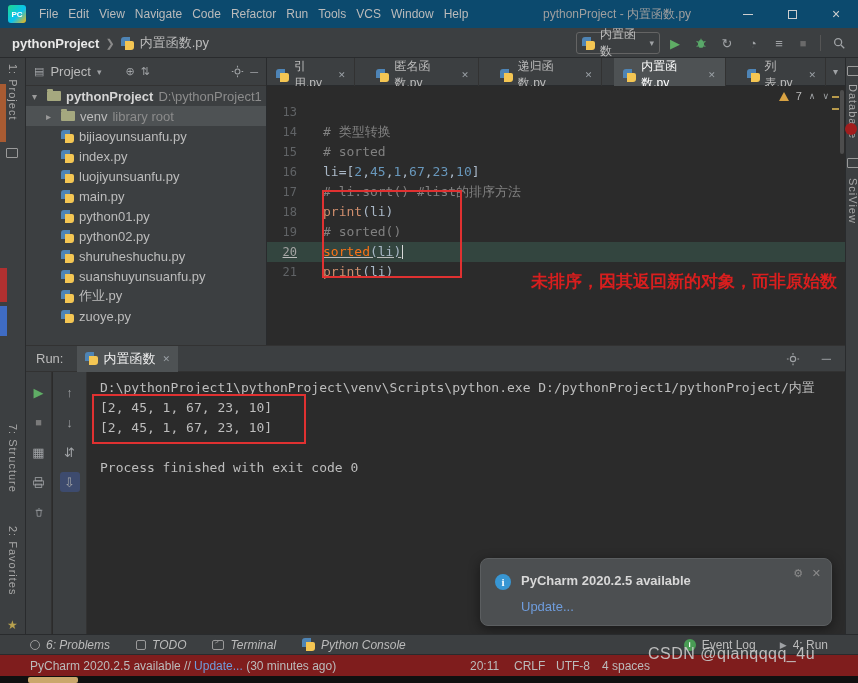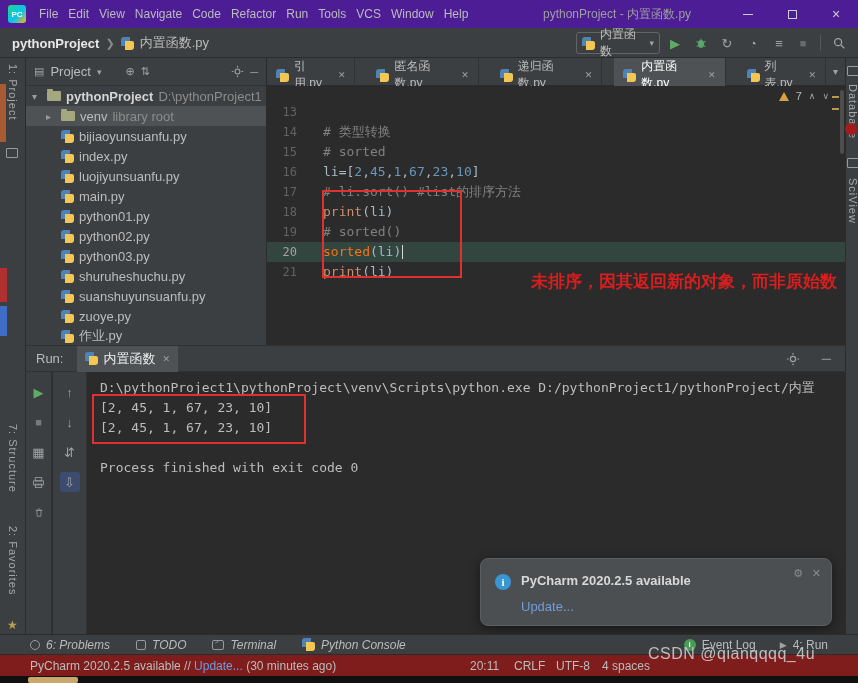--- a/index.html
+++ b/index.html
@@ -1,20 +1,20 @@
 <!DOCTYPE html>
 <html><head>
 <meta charset="utf-8">
 <style>
   * { margin:0; padding:0; box-sizing:border-box; }
   body { background:#1a1a1a; font-family:"Liberation Sans", sans-serif; }
   #screen { position:relative; width:858px; height:683px; overflow:hidden; background:#2b2b2b; color:#bbbbbb; }
 
   
-  #title-bar { position:absolute; left:0; top:0; width:858px; height:28px; background:#4c1d95; display:flex; align-items:center; }
+  #title-bar { position:absolute; left:0; top:0; width:858px; height:28px; background:#0c4a6e; display:flex; align-items:center; }
   #app-logo { width:18px; height:18px; margin:0 8px 0 8px; border-radius:3px;
     background:linear-gradient(135deg,#21d789,#07c3f2 55%,#fdb60d); color:#fff; font-size:8px; font-weight:bold;
     display:flex; align-items:center; justify-content:center; flex:none; }
   .menu-item { font-size:12px; color:#bbbbbb; padding:0 5px; line-height:28px; cursor:default; }
   #window-title { position:absolute; left:543px; top:0; line-height:28px; font-size:12px; color:#9f9f9f; white-space:nowrap; }
   #win-controls { position:absolute; right:0; top:0; height:28px; display:flex; }
   .win-btn { width:44px; height:28px; display:flex; align-items:center; justify-content:center; color:#cfcfcf; }
   .glyph-min { width:10px; height:1px; background:#cfcfcf; display:block; }
   .glyph-max { width:9px; height:9px; border:1px solid #cfcfcf; display:block; }
   .glyph-close { font-size:14px; line-height:1; }
@@ -62,21 +62,21 @@
   .etab { display:flex; align-items:center; gap:5px; padding:0 9px; border-right:1px solid #323232; font-size:12px; color:#bbbbbb; cursor:default; }
   .etab.active { background:#4e5254; color:#ffffff; box-shadow:inset 0 -3px 0 #4a88c7; }
   .etab-close { color:#9aa0a5; font-size:9px; margin-left:2px; }
   #tab-overflow { display:flex; align-items:center; padding:0 7px; color:#9fa2a5; font-size:10px; }
 
   
   #editor { position:absolute; left:267px; top:86px; width:578px; height:259px; background:#2b2b2b; overflow:hidden;
     font-family:"DejaVu Sans Mono","Liberation Mono",monospace; font-size:13px; }
   #code-lines { position:absolute; left:0; top:16px; width:100%; }
   .cline { display:flex; height:20px; line-height:20px; white-space:pre; }
-  .cline.current { background:#33453f; }
+  .cline.current { background:#33453f;text-decoration:underline; }
   .lnum { width:30px; text-align:right; color:#606366; flex:none; font-size:12px; }
   .cline.current .lnum { color:#a4a3a3; }
   .lcode { padding-left:26px; }
   .sg-p { color:#a9b7c6; }
   .sg-n { color:#6897bb; }
   .sg-c { color:#808080; }
   .sg-b { color:#cf8e6d; }
   .sg-y { color:#f97316; }
   .caret { display:inline-block; width:1px; height:14px; background:#d8d8d8; margin-left:1px; vertical-align:text-bottom; }
   #inspection-widget { position:absolute; right:16px; top:4px; display:flex; align-items:center; gap:7px;
@@ -277,41 +277,36 @@
             <span class="tlabel">python01.py</span>
           </div>
           <div class="trow">
             <span class="tspacer"></span>
             <span class="py-icon"></span>
             <span class="tlabel">python02.py</span>
           </div>
           <div class="trow">
             <span class="tspacer"></span>
             <span class="py-icon"></span>
-            <span class="tlabel">python03.py</span>
-          </div>
-          <div class="trow">
-            <span class="tspacer"></span>
-            <span class="py-icon"></span>
             <span class="tlabel">shuruheshuchu.py</span>
           </div>
           <div class="trow">
             <span class="tspacer"></span>
             <span class="py-icon"></span>
             <span class="tlabel">suanshuyunsuanfu.py</span>
           </div>
           <div class="trow">
             <span class="tspacer"></span>
             <span class="py-icon"></span>
+            <span class="tlabel">作业.py</span>
+          </div>
+          <div class="trow">
+            <span class="tspacer"></span>
+            <span class="py-icon"></span>
             <span class="tlabel">zuoye.py</span>
-          </div>
-          <div class="trow">
-            <span class="tspacer"></span>
-            <span class="py-icon"></span>
-            <span class="tlabel">作业.py</span>
           </div>
         </div>
     </div>
   </div>
 
   <div id="tab-bar">
     <div id="tab-strip" style="display:flex;align-items:flex-start;gap:12px;">
         <div class="etab">
           <span class="py-icon"></span>
           <span class="etab-label">引用.py</span>

